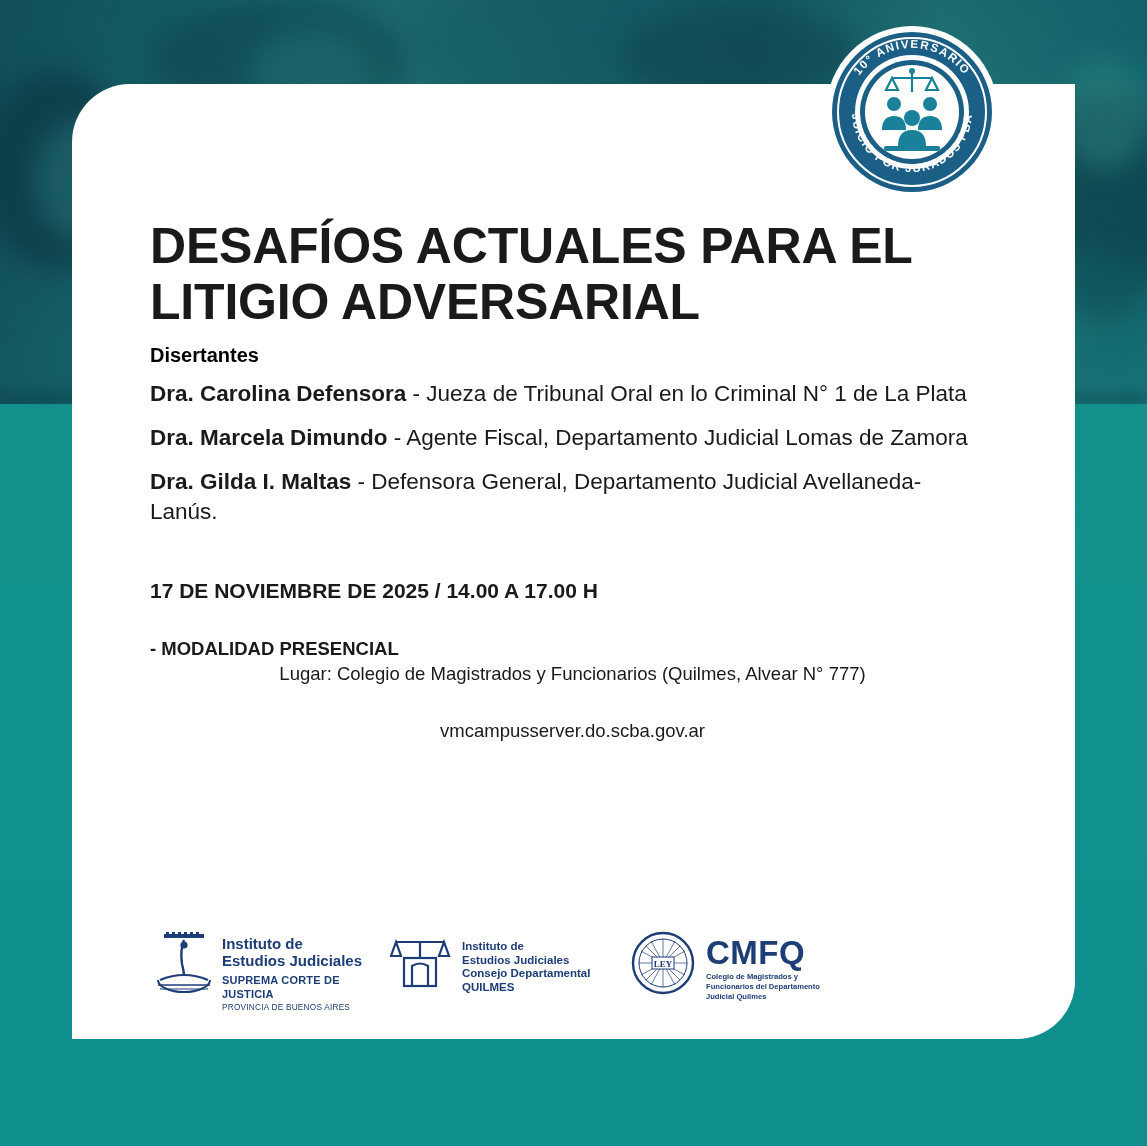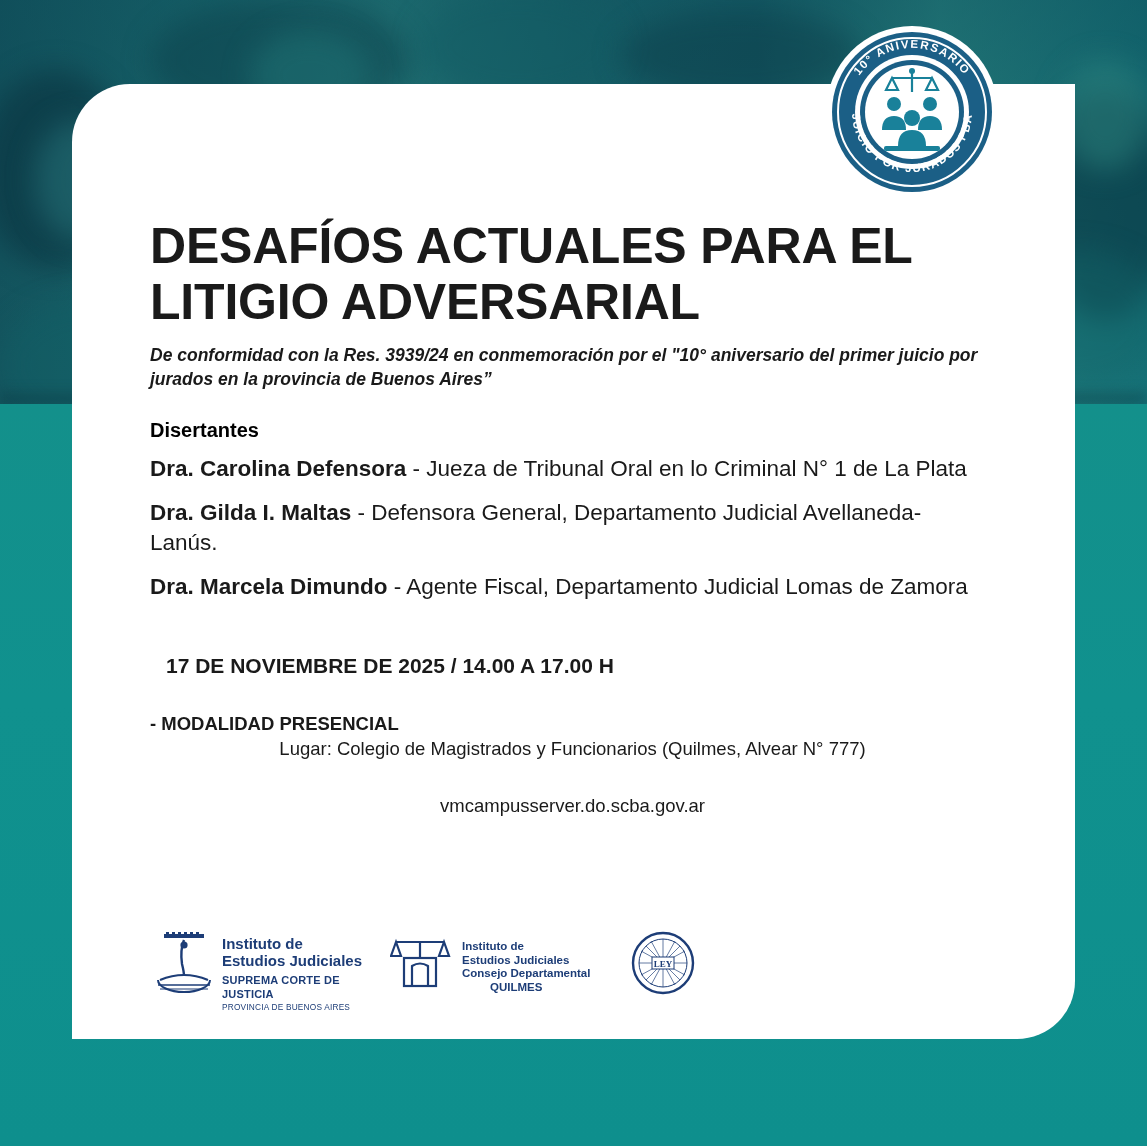--- a/index.html
+++ b/index.html
@@ -135,21 +135,21 @@
     margin: 0 0 14px 0;
     max-width: 830px;
   }
   .speaker .sp-name {
     font-weight: bold;
   }
   .when {
     font-size: 21px;
     font-weight: bold;
     color: #1a1a1a;
-    margin: 52px 0 0 16px;
+    margin: 52px 0 0 0;
   }
   .block {
     margin-top: 35px;
   }
   .block-head {
     font-size: 18.5px;
     font-weight: bold;
     color: #1a1a1a;
     margin: 0 0 3px 0;
   }
@@ -179,21 +179,21 @@
 
   .lg-text { color: #1d3d77; }
   .lg-t1 { font-size: 15px; font-weight: bold; line-height: 1.1; }
   .lg-t2 { font-size: 15px; font-weight: bold; line-height: 1.1; }
   .lg-t3 { font-size: 11px; font-weight: bold; line-height: 1.25; letter-spacing: .2px; }
   .lg-t4 { font-size: 8.3px; font-weight: normal; line-height: 1.25; letter-spacing: .2px; }
 
   .q-t1 { font-size: 11.5px; font-weight: bold; color: #1d3d77; line-height: 1.18; }
   .q-t2 { font-size: 11.5px; font-weight: bold; color: #1d3d77; line-height: 1.18; }
   .q-t3 { font-size: 11.5px; font-weight: bold; color: #1d3d77; line-height: 1.18; }
-  .q-t4 { font-size: 11.5px; font-weight: bold; color: #1d3d77; line-height: 1.18; margin-left: 28px; }
+  .q-t4 { font-size: 11.5px; font-weight: bold; color: #1d3d77; line-height: 1.18; }
 
   .cmfq-name { font-size: 33px; font-weight: bold; color: #1d3d77; letter-spacing: 0.5px; line-height: 1; }
   .cmfq-sub { font-size: 7.6px; font-weight: bold; color: #1d3d77; line-height: 1.3; }
 </style>
 </head>
 <body>
 
 <div id="poster">
 
   <div class="bg-photo">
@@ -251,32 +251,31 @@
       <text font-family="Liberation Sans, sans-serif" font-size="11.5" font-weight="bold" fill="#ffffff" letter-spacing="1.4">
         <textPath href="#arcBottom" startOffset="50%" text-anchor="middle" side="right">JUICIO POR JURADOS PBA</textPath>
       </text>
     </svg>
   </div>
 
   <div class="content">
 
     <h1 class="title">DESAFÍOS ACTUALES PARA EL LITIGIO ADVERSARIAL</h1>
 
-    <p class="subtitle">De conformidad con la Res. 3939/24 en conmemoración por el "10° aniversario del primer juicio por jurados en la provincia de Buenos Aires”</p>
 
     <p class="speakers-label">Disertantes</p>
 
     <p class="speaker">
       <span class="sp-name">Dra. Carolina Defensora</span><span class="sp-role"> - Jueza de  Tribunal Oral en lo Criminal N° 1 de La Plata</span>
     </p>
     <p class="speaker">
-      <span class="sp-name">Dra. Gilda I. Maltas</span><span class="sp-role"> - Defensora General, Departamento Judicial Avellaneda-Lanús.</span>
+      <span class="sp-name">Dra. Marcela Dimundo</span><span class="sp-role"> - Agente Fiscal, Departamento Judicial Lomas de Zamora</span>
     </p>
     <p class="speaker">
-      <span class="sp-name">Dra. Marcela Dimundo</span><span class="sp-role"> - Agente Fiscal, Departamento Judicial Lomas de Zamora</span>
+      <span class="sp-name">Dra. Gilda I. Maltas</span><span class="sp-role"> - Defensora General, Departamento Judicial Avellaneda-Lanús.</span>
     </p>
 
     <p class="when">17 DE NOVIEMBRE DE 2025  / 14.00 A 17.00 H</p>
 
     <div class="block">
       <p class="block-head">- MODALIDAD PRESENCIAL</p>
       <p class="block-line">Lugar: Colegio de Magistrados y Funcionarios (Quilmes, Alvear N° 777)</p>
     </div>
 
     <div class="block">
@@ -342,17 +341,24 @@
           <line x1="18" y1="18" x2="52" y2="52"></line>
           <line x1="52" y1="18" x2="18" y2="52"></line>
           <line x1="23" y1="13" x2="47" y2="57"></line>
           <line x1="47" y1="13" x2="23" y2="57"></line>
           <line x1="13" y1="23" x2="57" y2="47"></line>
           <line x1="13" y1="47" x2="57" y2="23"></line>
         </g>
         <rect x="24" y="29" width="22" height="12" fill="#ffffff" stroke="#1d3d77" stroke-width="1"></rect>
         <text x="35" y="38.5" text-anchor="middle" font-family="Liberation Serif, serif" font-size="9" font-weight="bold" fill="#1d3d77">LEY</text>
       </svg>
+      <div style="position:absolute; left:78px; top:8px;">
+        <div class="cmfq-name">CMFQ</div>
+        <div style="height:3px"></div>
+        <div class="cmfq-sub">Colegio de Magistrados y</div>
+        <div class="cmfq-sub">Funcionarios del Departamento</div>
+        <div class="cmfq-sub">Judicial Quilmes</div>
+      </div>
       <div style="position:absolute; left:78px; top:16px; width:140px; height:2px; background:#1d3d77; opacity:0;"></div>
     </div>
   </div>
 
 </div>
 
 </body></html>

